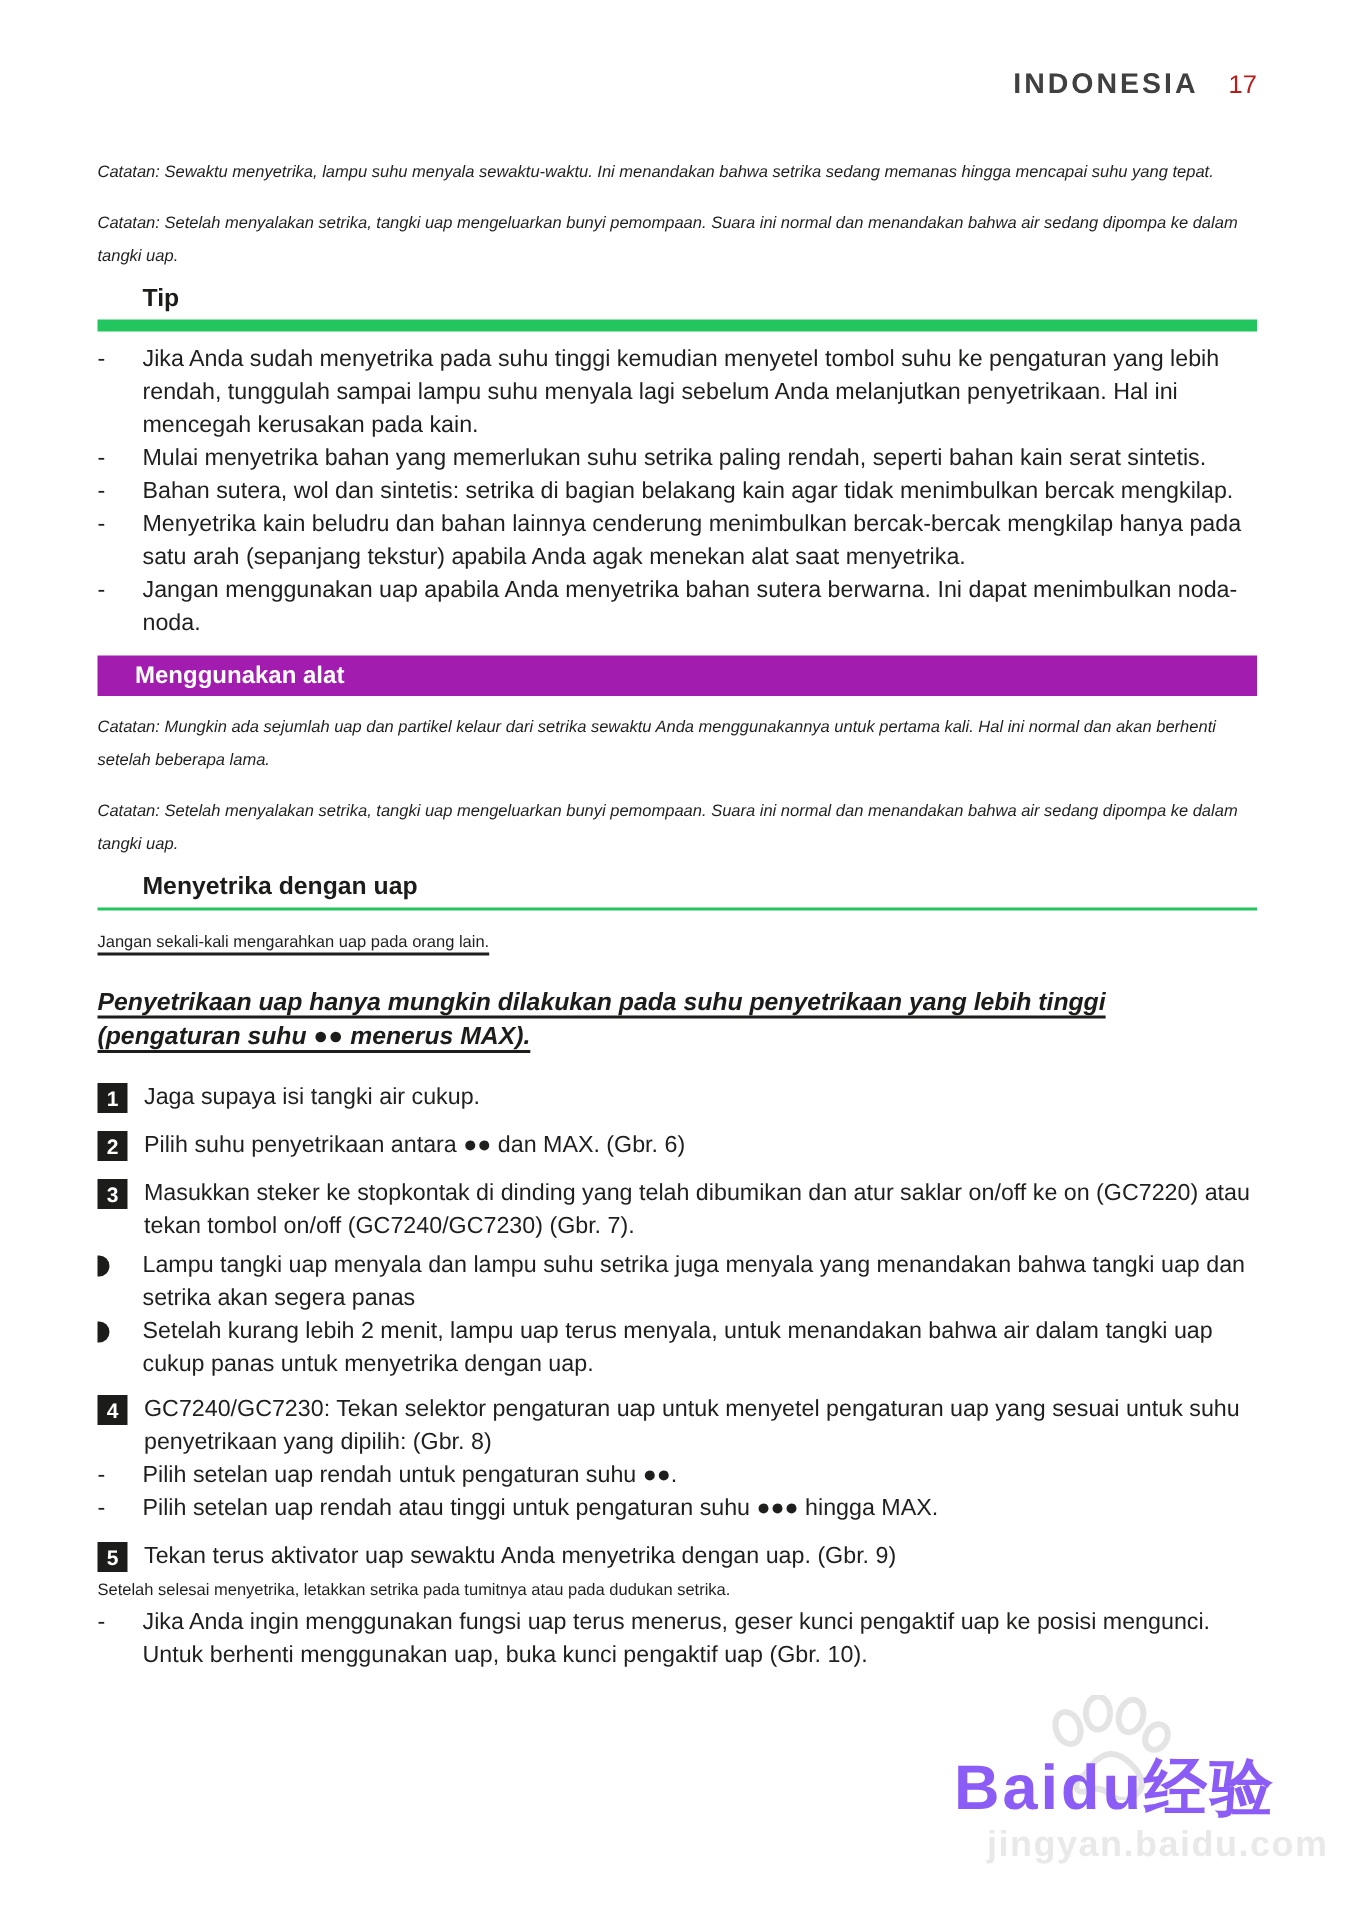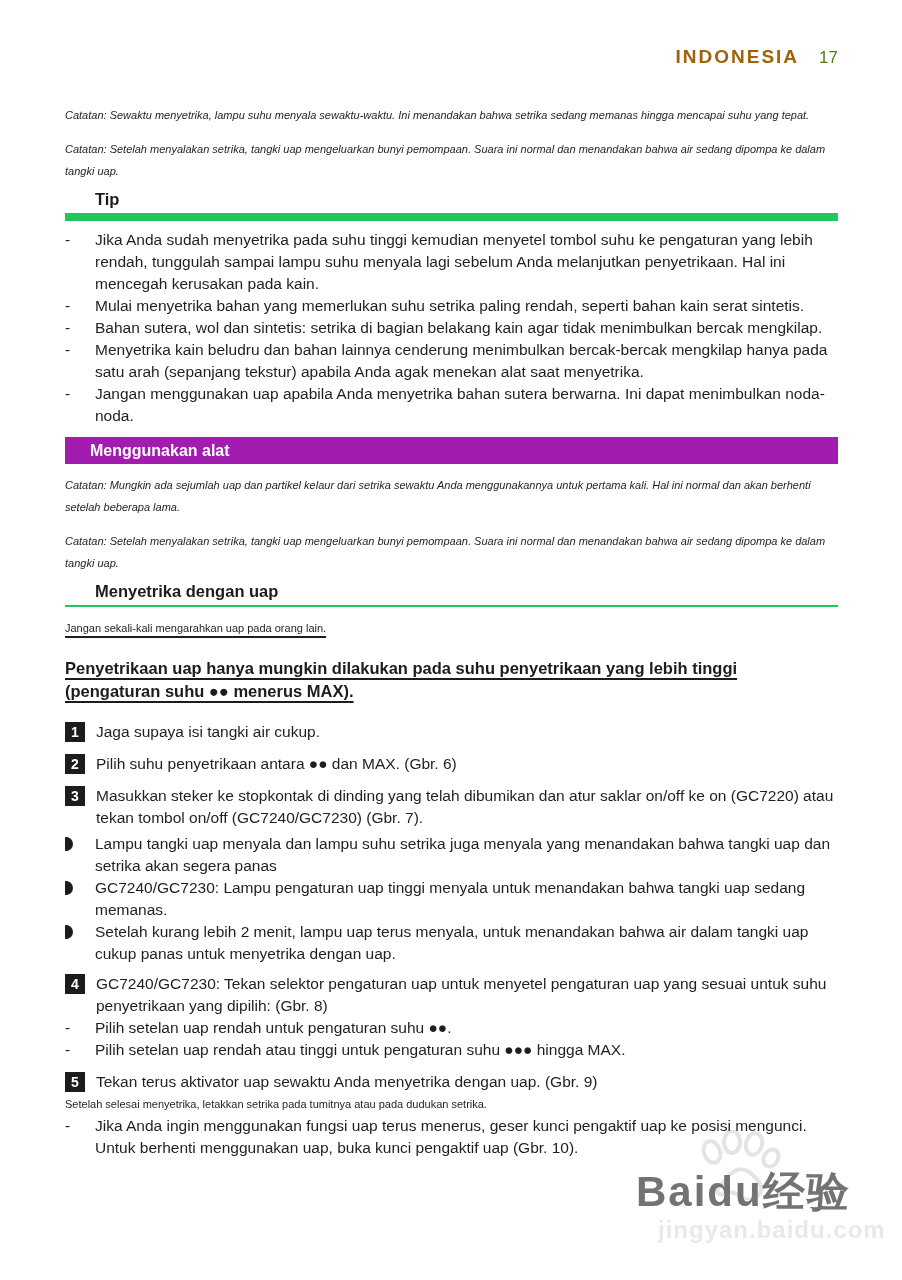--- a/index.html
+++ b/index.html
@@ -9,22 +9,22 @@
     width:902px; height:1280px;
     background:#ffffff;
     font-family:"Liberation Sans","DejaVu Sans",sans-serif;
     color:#1f1f1e;
     padding:46px 64px 0 65px;
     overflow:hidden;
   }
   .content { position:relative; z-index:1; }
   
   .hdr { display:flex; justify-content:flex-end; align-items:baseline; }
-  .hdr-title { font-size:19px; font-weight:bold; letter-spacing:2px; color:#a16207; }
-  .hdr-page { font-size:17px; margin-left:20px; color:#4d7c0f; }
+  .hdr-title { font-size:19px; font-weight:bold; letter-spacing:2px; color:#404040; }
+  .hdr-page { font-size:17px; margin-left:20px; color:#b91c1c; }
   
   .note { font-style:italic; font-size:11px; line-height:22px; }
   .mt36{margin-top:36px}.mt18{margin-top:18px}
   .mt12{margin-top:12px}.mt10{margin-top:10px}.mt8{margin-top:8px}.mt4{margin-top:4px}
   
   .subhead {
     font-size:16.5px; font-weight:bold; color:#1c1c1a;
     padding:0 0 4px 30px;
     border-bottom:8px solid #22c55e;
   }
@@ -49,27 +49,27 @@
   .step-num {
     flex:0 0 20px; width:20px; height:20px; margin-top:1px;
     background:#1c1c1a; color:#ffffff;
     font-size:14px; font-weight:bold;
     display:flex; align-items:center; justify-content:center;
   }
   .step-txt { margin-left:11px; font-weight:normal; flex:1; }
   .plain { font-size:11px; line-height:22px; }
   .uline { text-decoration:underline; text-underline-offset:4px; text-decoration-thickness:1.5px; }
   .req { font-size:16.5px; font-weight:bold; line-height:23px; color:#1c1c1a; }
-  .req span { display:inline; }
+  .req span { display:inline;font-style:italic; }
   
   .wm { position:absolute; left:636px; top:1136px; width:262px; height:110px; z-index:0; }
   .wm-paw { position:absolute; left:58px; top:-6px; }
   .wm-brand {
     position:absolute; left:0; top:28px; width:262px;
-    font-size:42px; font-weight:bold; color:#737373; letter-spacing:2px;
+    font-size:42px; font-weight:bold; color:#8b5cf6; letter-spacing:2px;
     white-space:nowrap;
   }
   .wm-url {
     position:absolute; left:22px; top:80px;
     font-size:24px; font-weight:bold; color:#e9e9e9; letter-spacing:1px;
     white-space:nowrap;
   }
 </style>
 </head>
 <body>
@@ -158,26 +158,20 @@
       <div class="li">
         <span class="marker">
             <i class="half-moon"></i>
           </span>
         <span class="txt">Lampu tangki uap menyala dan lampu suhu setrika juga menyala yang menandakan bahwa tangki uap dan setrika akan segera panas</span>
       </div>
       <div class="li">
         <span class="marker">
             <i class="half-moon"></i>
           </span>
-        <span class="txt">GC7240/GC7230: Lampu pengaturan uap tinggi menyala untuk menandakan bahwa tangki uap sedang memanas.</span>
-      </div>
-      <div class="li">
-        <span class="marker">
-            <i class="half-moon"></i>
-          </span>
         <span class="txt">Setelah kurang lebih 2 menit, lampu uap terus menyala, untuk menandakan bahwa air dalam tangki uap cukup panas untuk menyetrika dengan uap.</span>
       </div>
     </div>
 
     <div class="step mt8">
       <span class="step-num">4</span>
       <span class="step-txt">GC7240/GC7230: Tekan selektor pengaturan uap untuk menyetel pengaturan uap yang sesuai untuk suhu penyetrikaan yang dipilih:  (Gbr. 8)</span>
     </div>
 
     <div>

